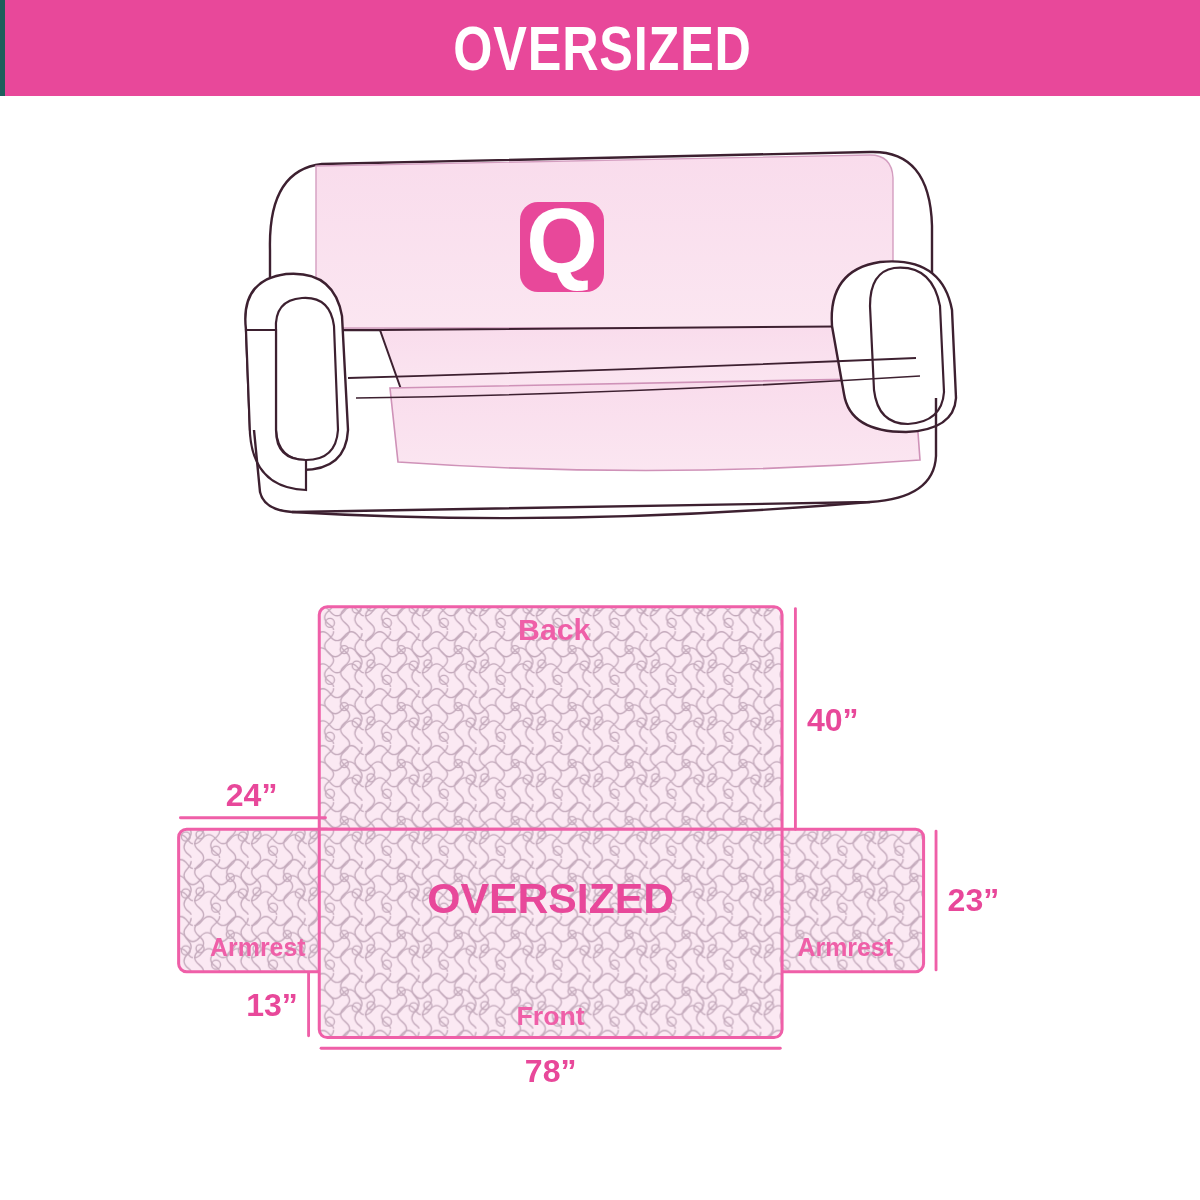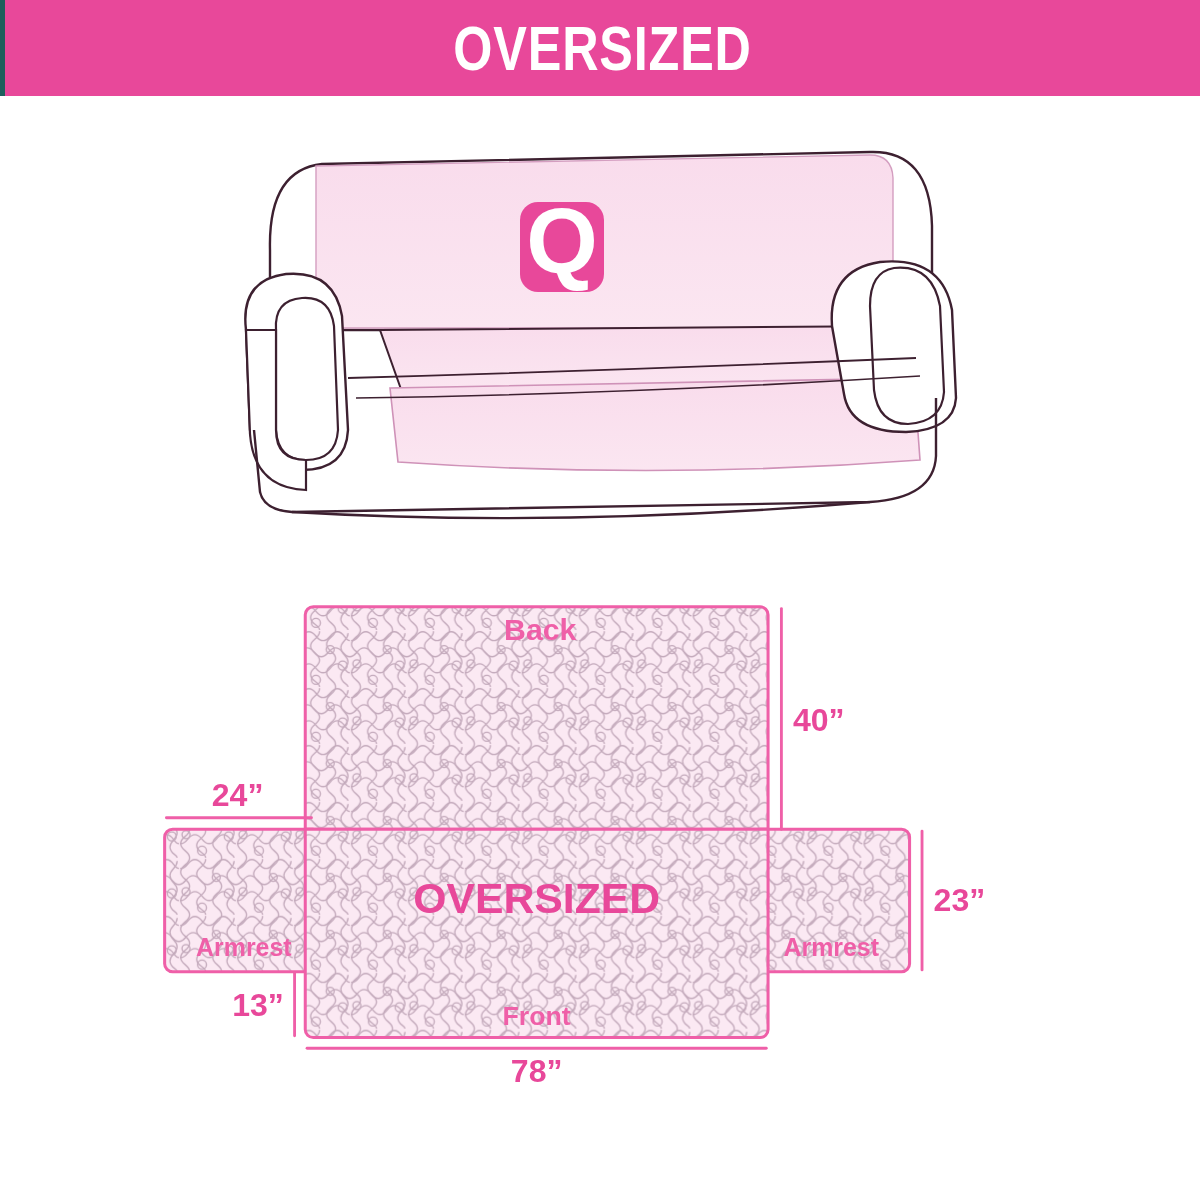--- a/index.html
+++ b/index.html
@@ -48,24 +48,25 @@
     left: 230px;
     top: 130px;
     width: 740px;
     height: 390px;
   }
   #sofa-illustration svg { display: block; width: 100%; height: 100%; }
 
   
   #cover-diagram {
     position: absolute;
-    left: 8px;
+    left: 0px;
     top: 540px;
     width: 1068px;
     height: 600px;
+    padding-left: 22px;
   }
   #cover-diagram svg { display: block; width: 100%; height: 100%; }
 
   .dim-text {
     font-family: "Liberation Sans", sans-serif;
     font-weight: 700;
     fill: #e8489a;
   }
   .panel-text {
     font-family: "Liberation Sans", sans-serif;

